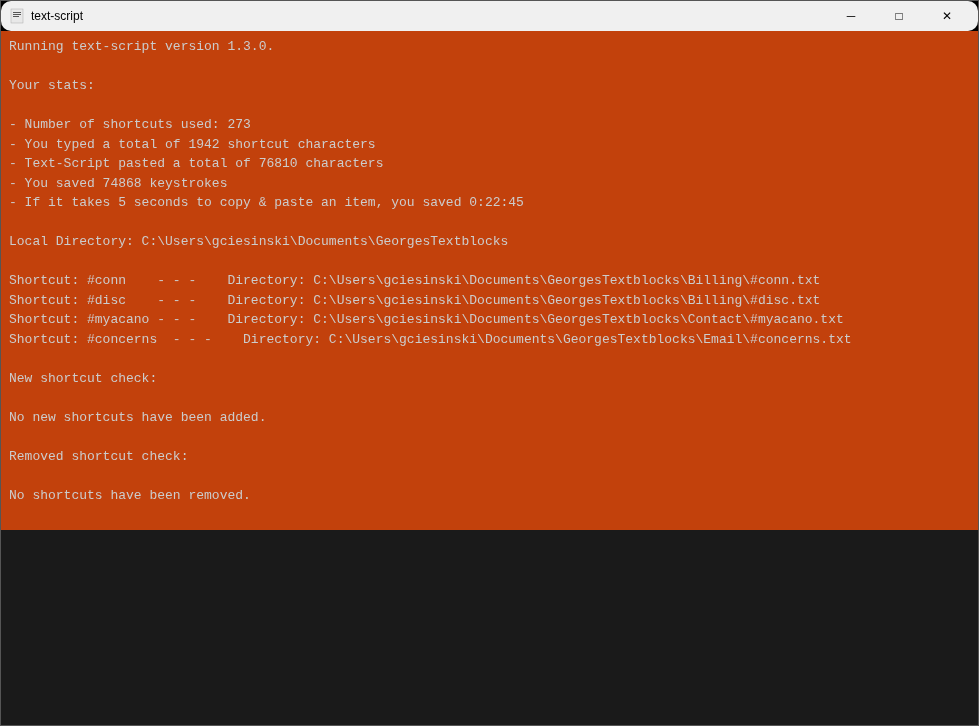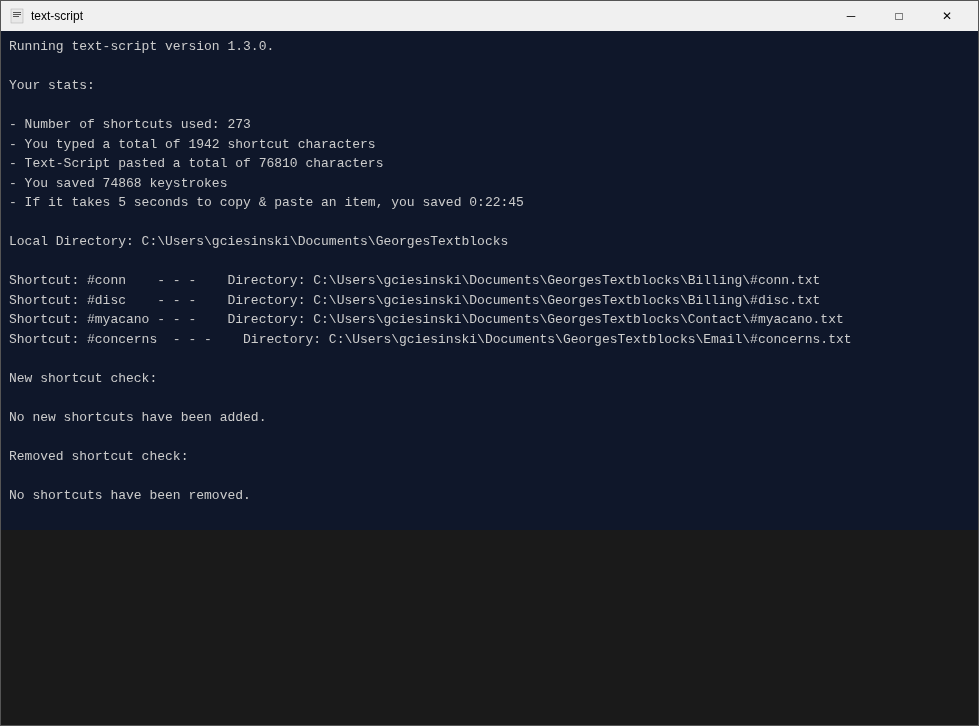--- a/index.html
+++ b/index.html
@@ -26,20 +26,21 @@
     }
 
     .title-bar {
       height: 30px;
       background: #f0f0f0;
       display: flex;
       align-items: center;
       justify-content: space-between;
       padding: 0 8px;
       flex-shrink: 0;
+      border-radius: 10px;
     }
 
     .title-bar-left {
       display: flex;
       align-items: center;
       gap: 6px;
     }
 
     .title-icon {
       width: 16px;
@@ -70,21 +71,21 @@
       cursor: pointer;
       display: flex;
       align-items: center;
       justify-content: center;
       font-size: 12px;
       color: #000;
     }
 
     .terminal-body {
       flex: 1;
-      background: #0f172a;
+      background: #c2410c;
       color: #cccccc;
       font-family: 'Courier New', Courier, monospace;
       font-size: 13px;
       line-height: 1.5;
       padding: 6px 8px;
       overflow-y: auto;
       white-space: pre-wrap;
       word-break: break-all;
     }
 

